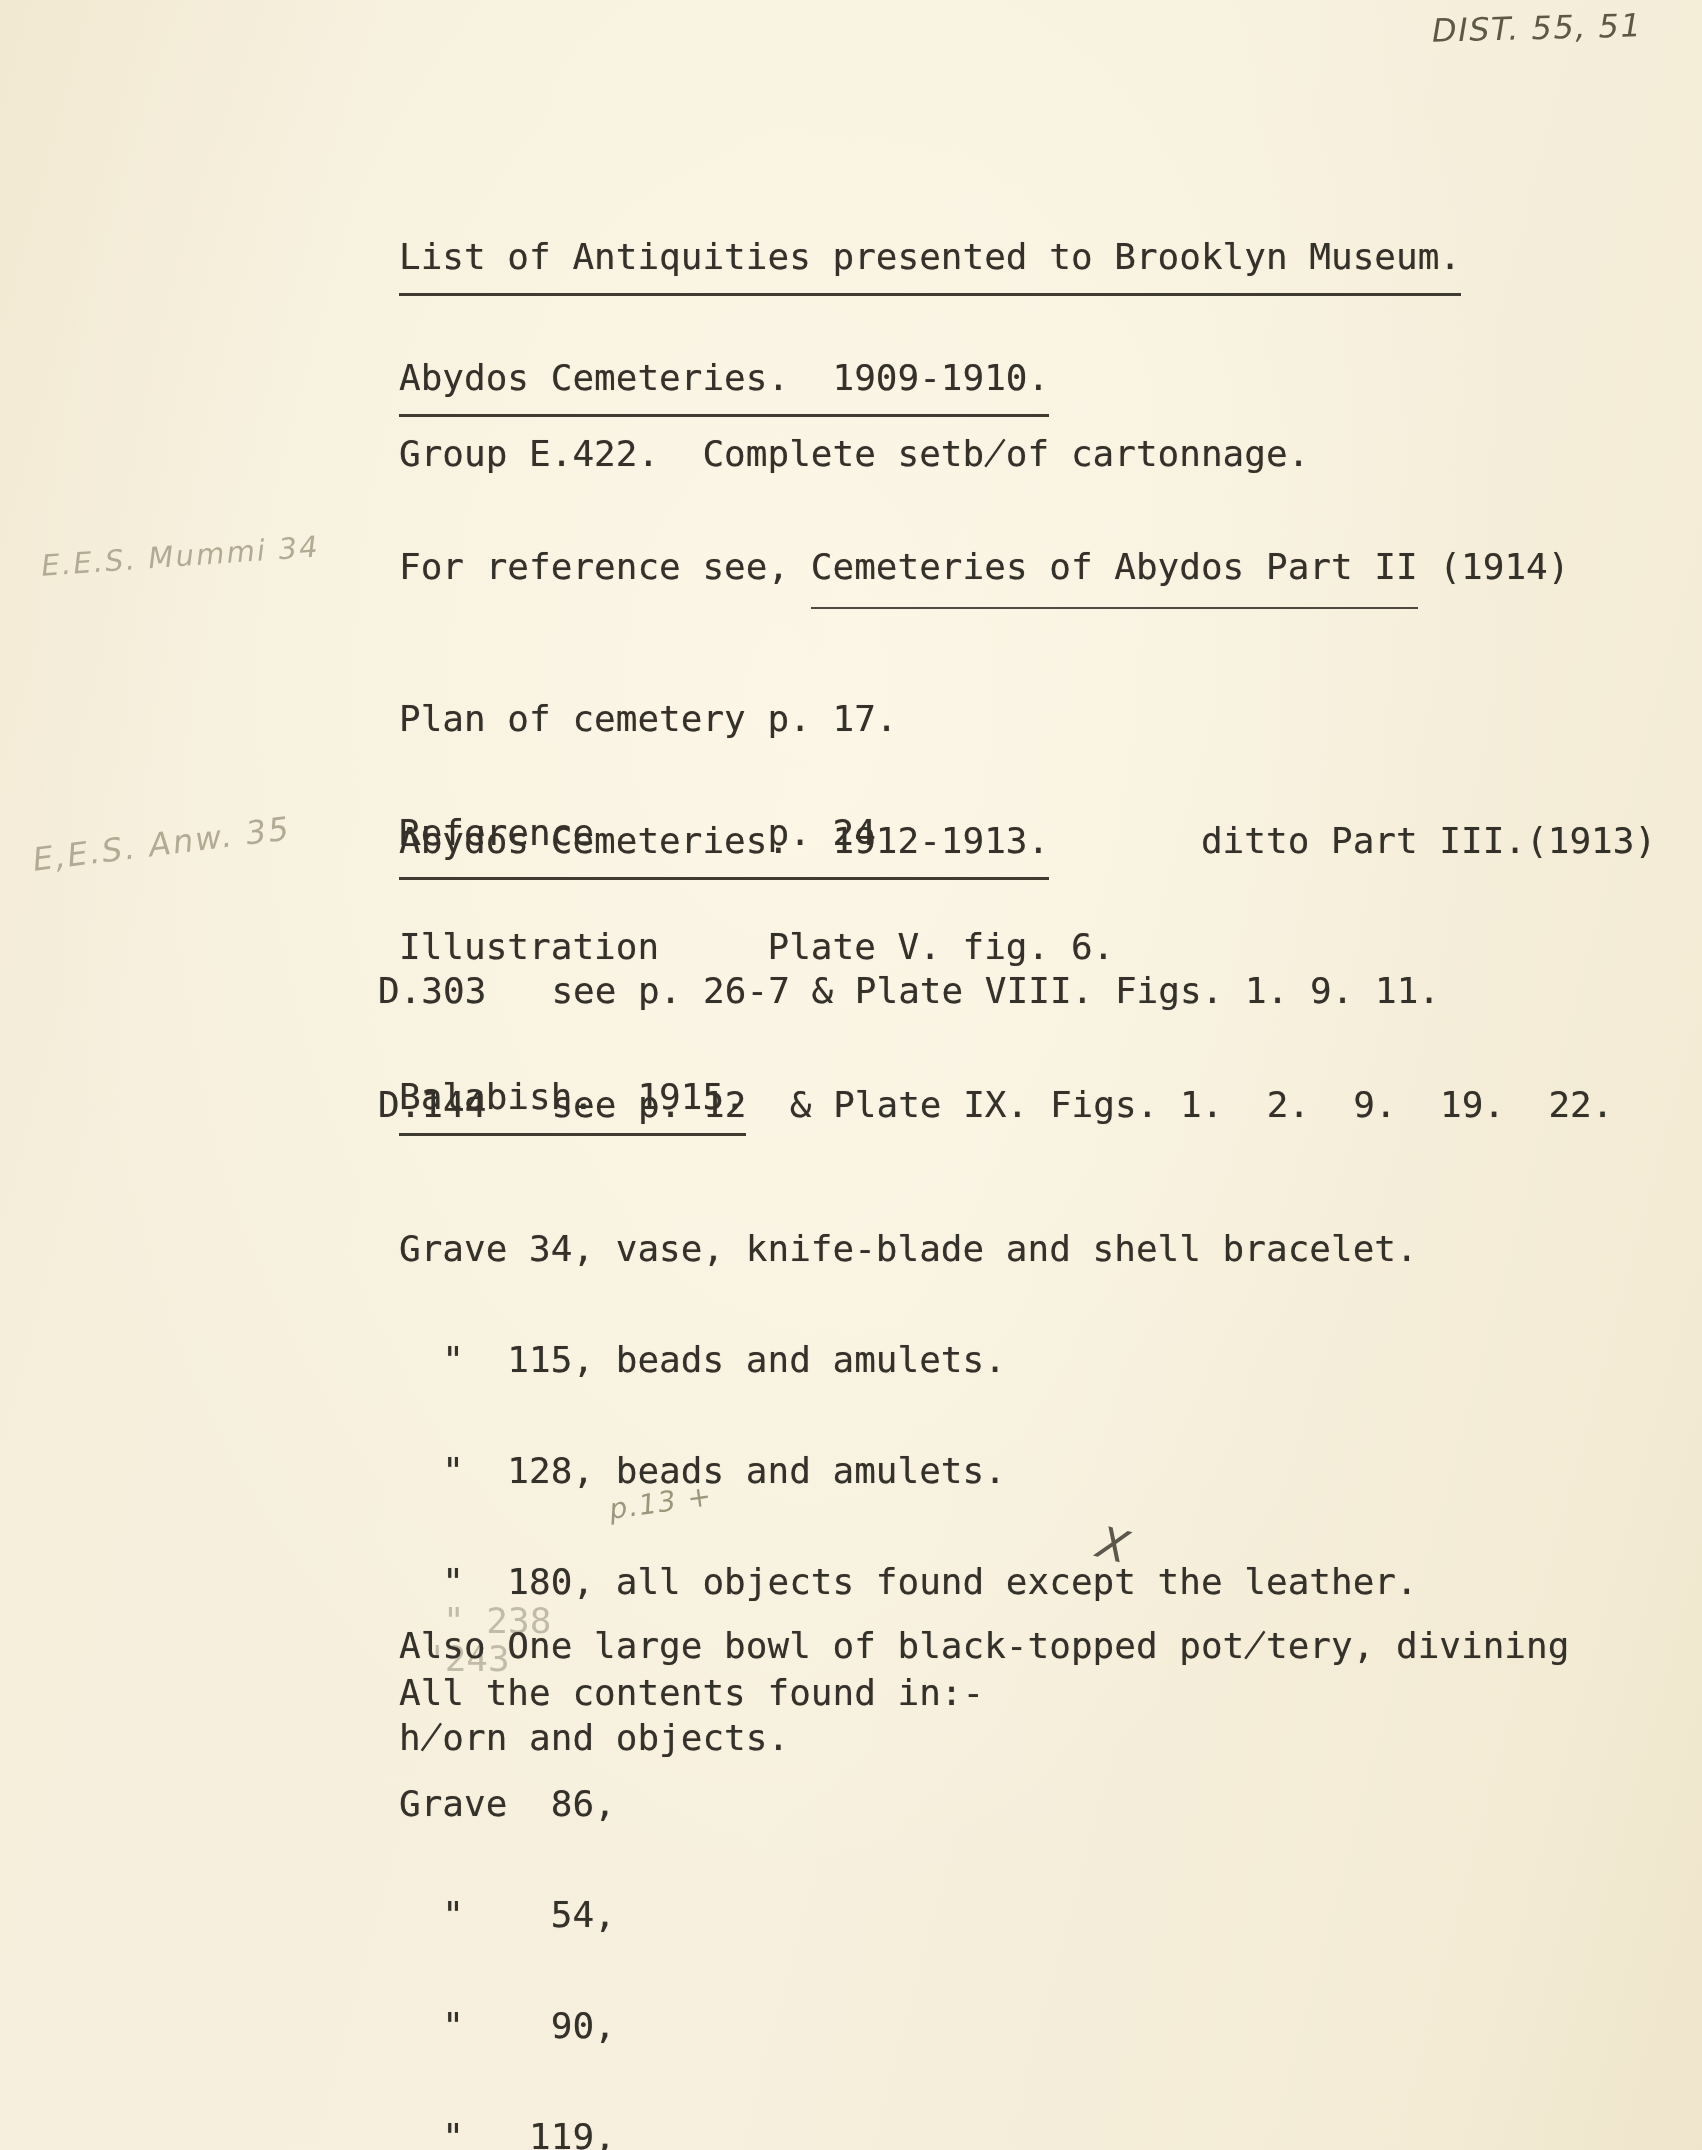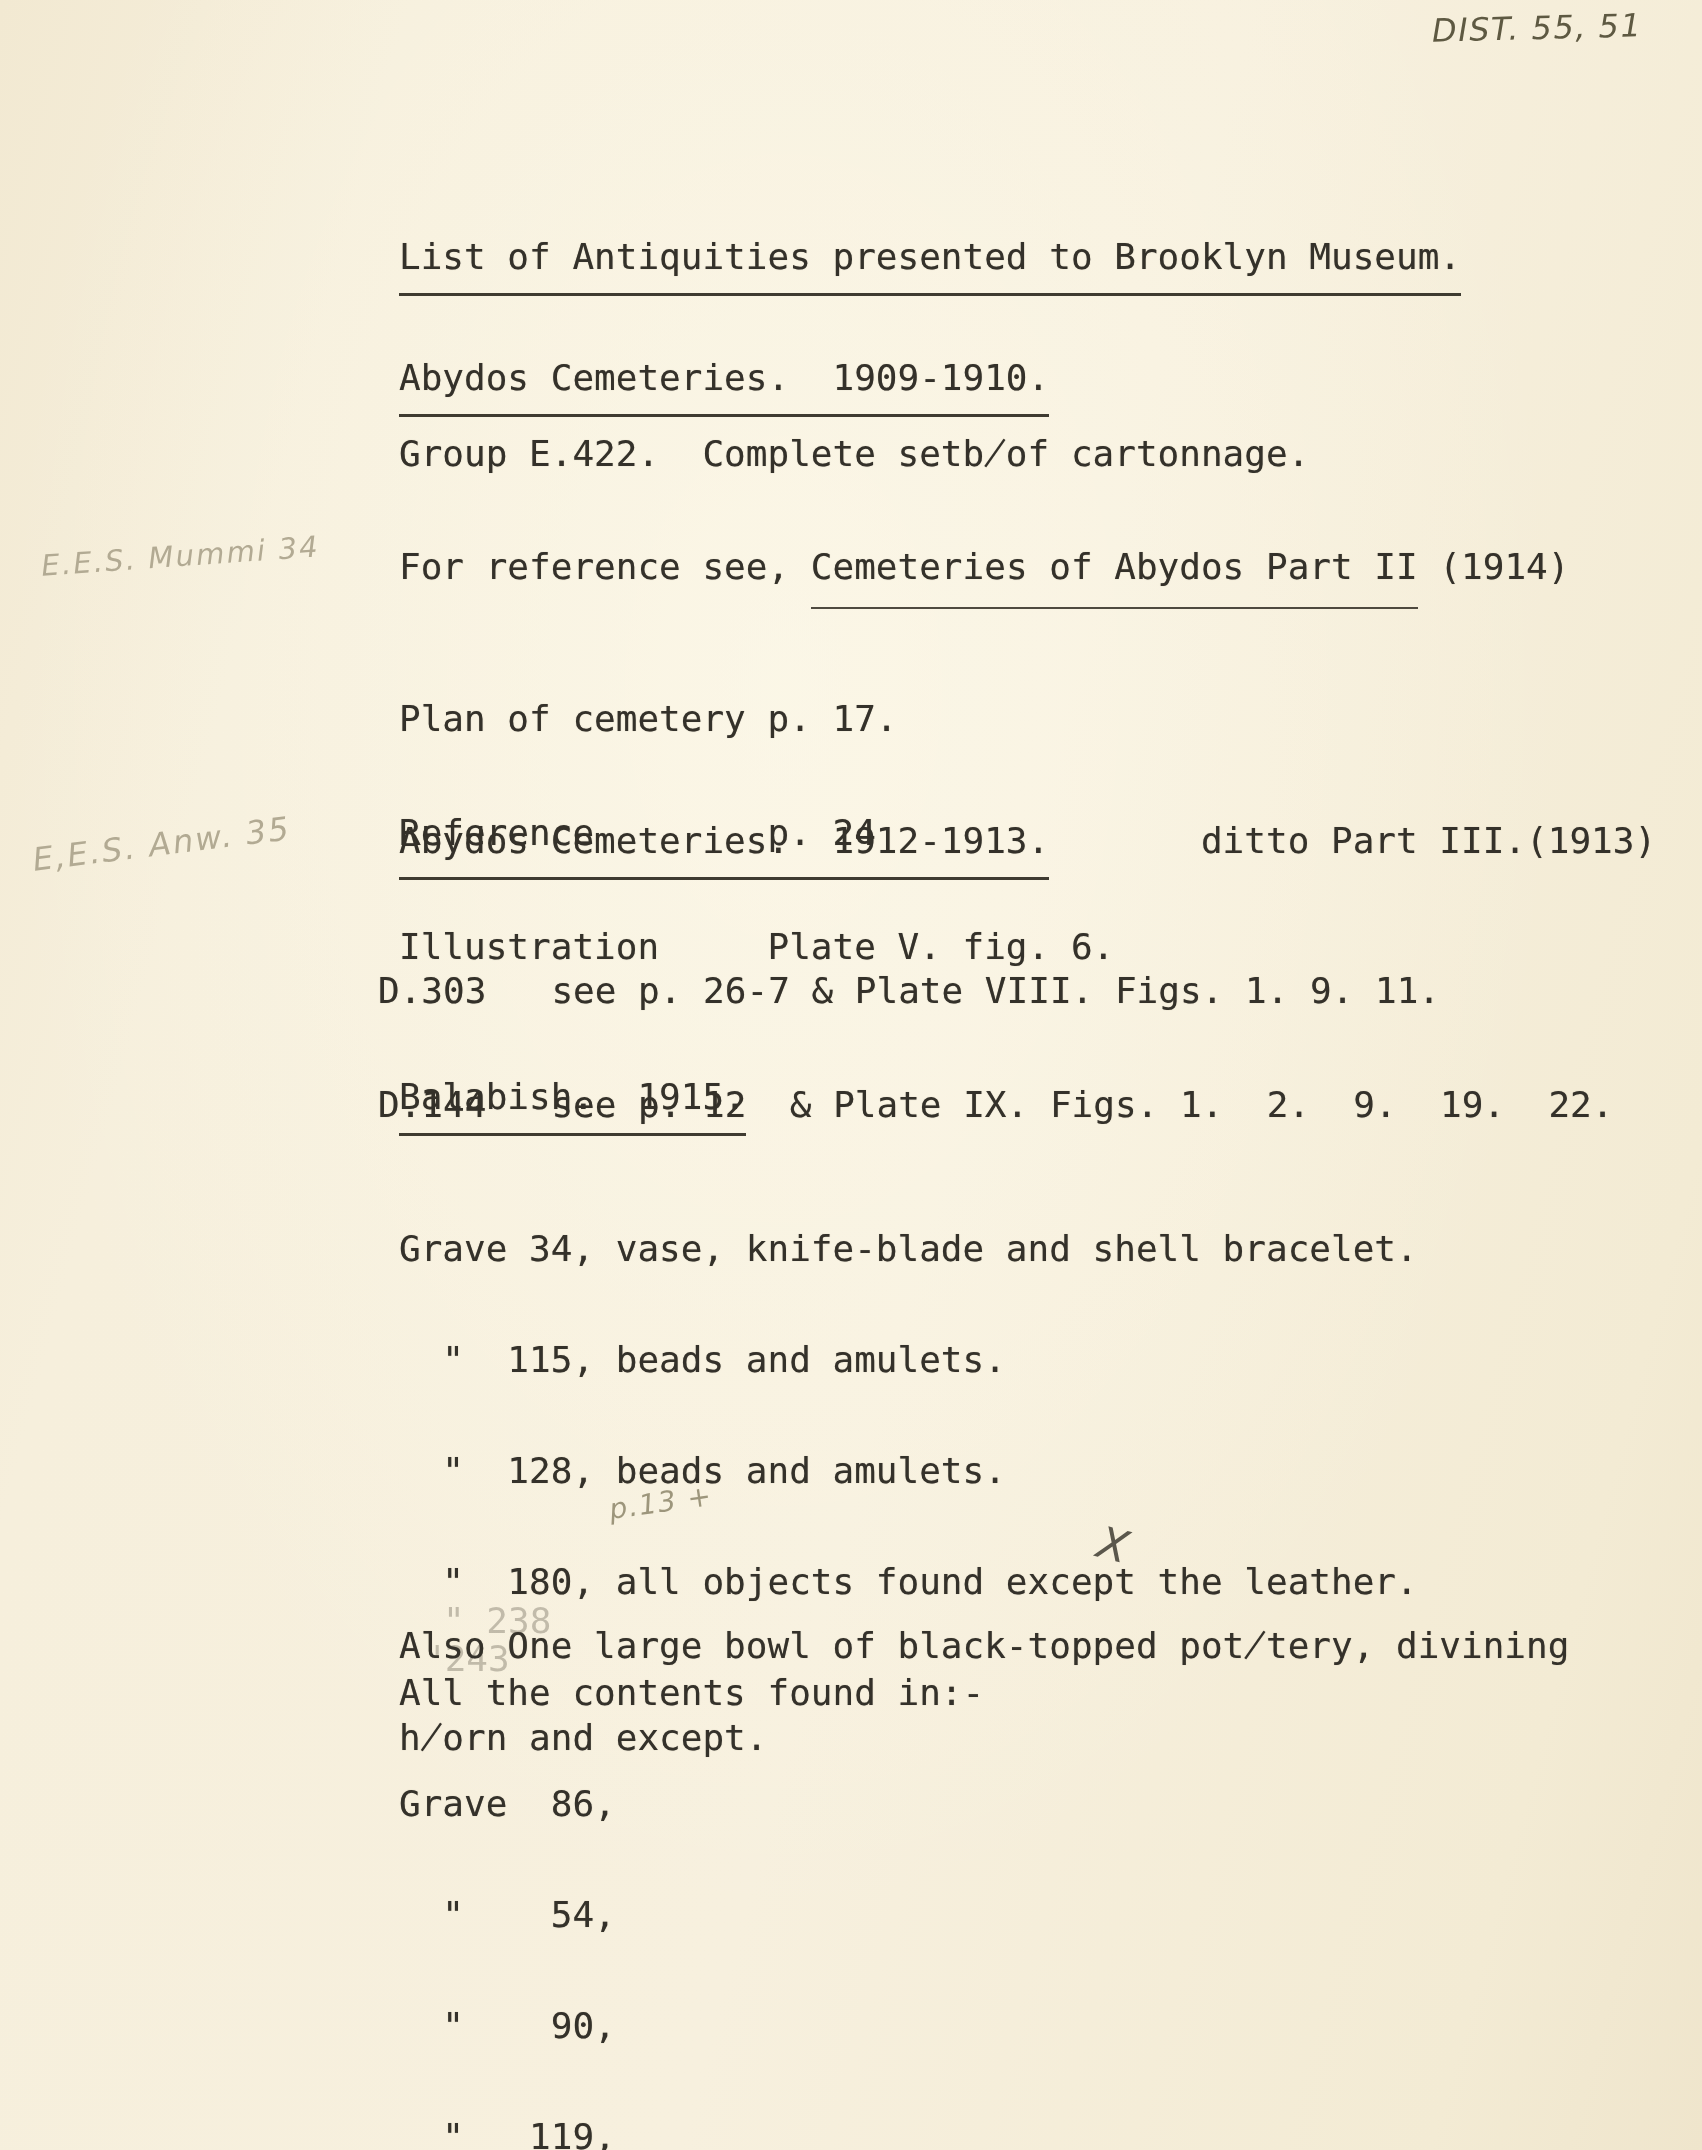--- a/index.html
+++ b/index.html
@@ -104,16 +104,16 @@
   </div>
 
   <div class="ghost" style="left:443px;top:1602px">" 238</div>
   <div class="ghost" style="left:423px;top:1640px">"243</div>
 
   <div class="hand pencil-dark" style="left:609px;top:1486px;font-size:28px;transform:rotate(-8deg);letter-spacing:1.5px;">p.13 +</div>
 
   <div class="xmark" style="left:1098px;top:1519px">X</div>
 
   <div class="typed" style="left:399px;top:1627px">Also One large bowl of black-topped pot̸tery, divining</div>
-  <div class="typed" style="left:399px;top:1719px">h̸orn and except.</div>
+  <div class="typed" style="left:399px;top:1719px">h̸orn and objects.</div>
 
 </div>
 
 
 </body></html>

